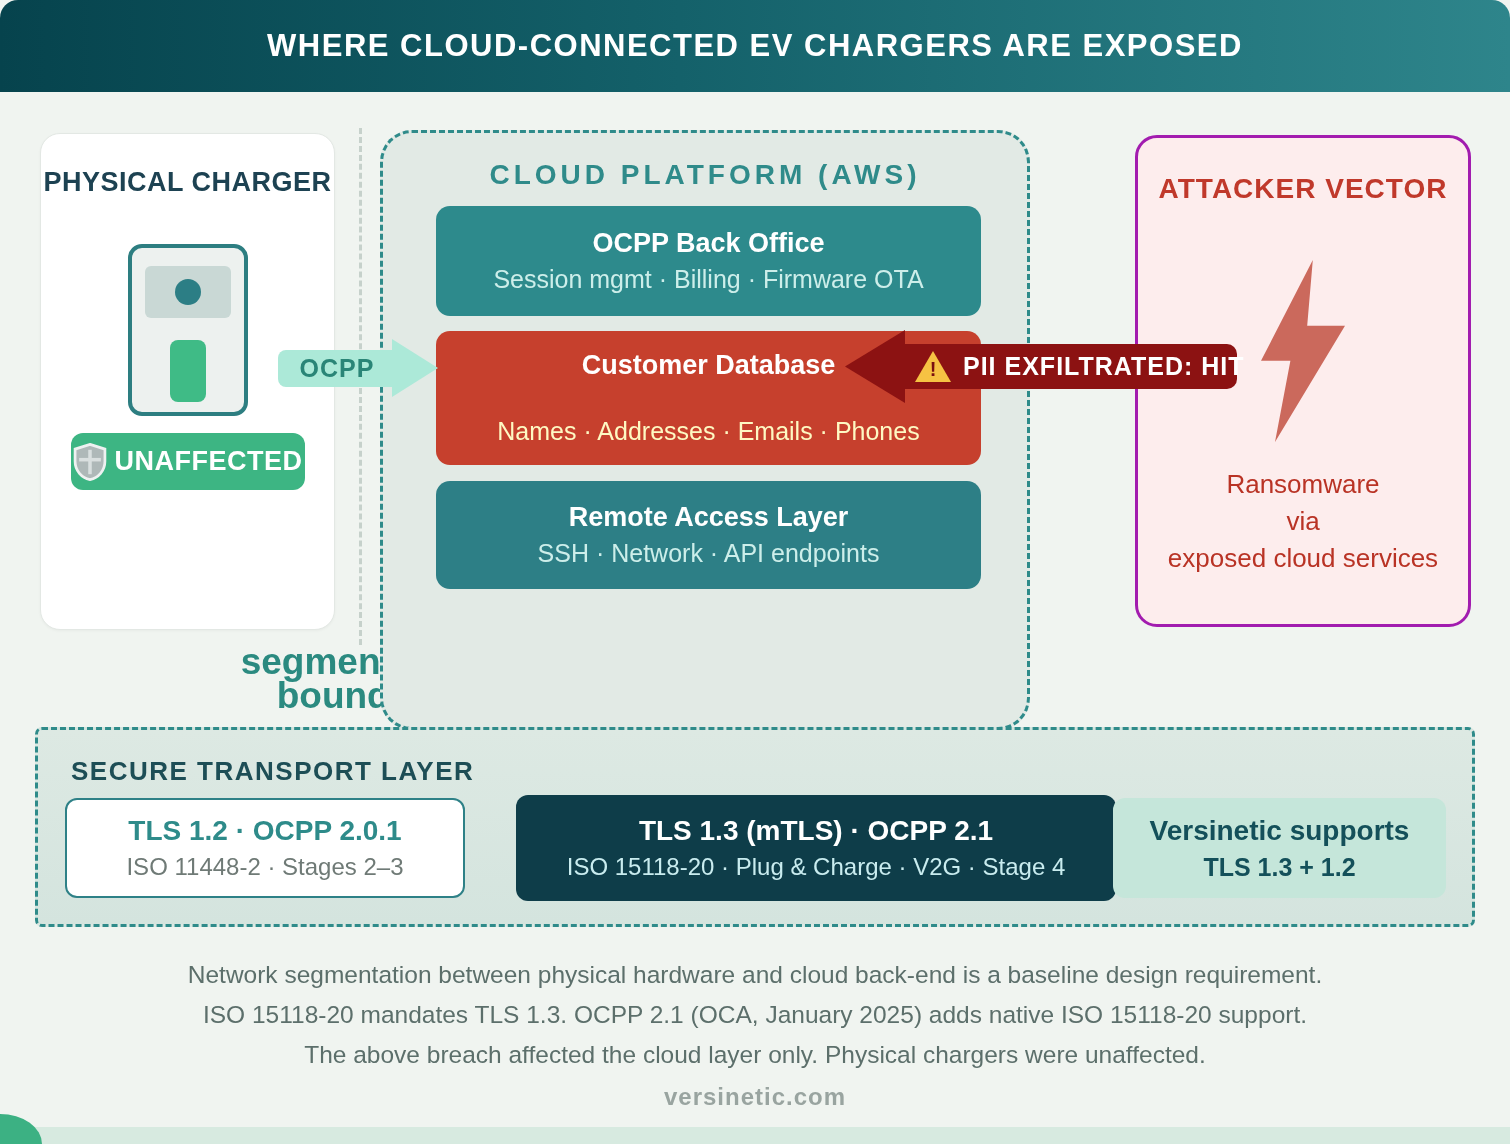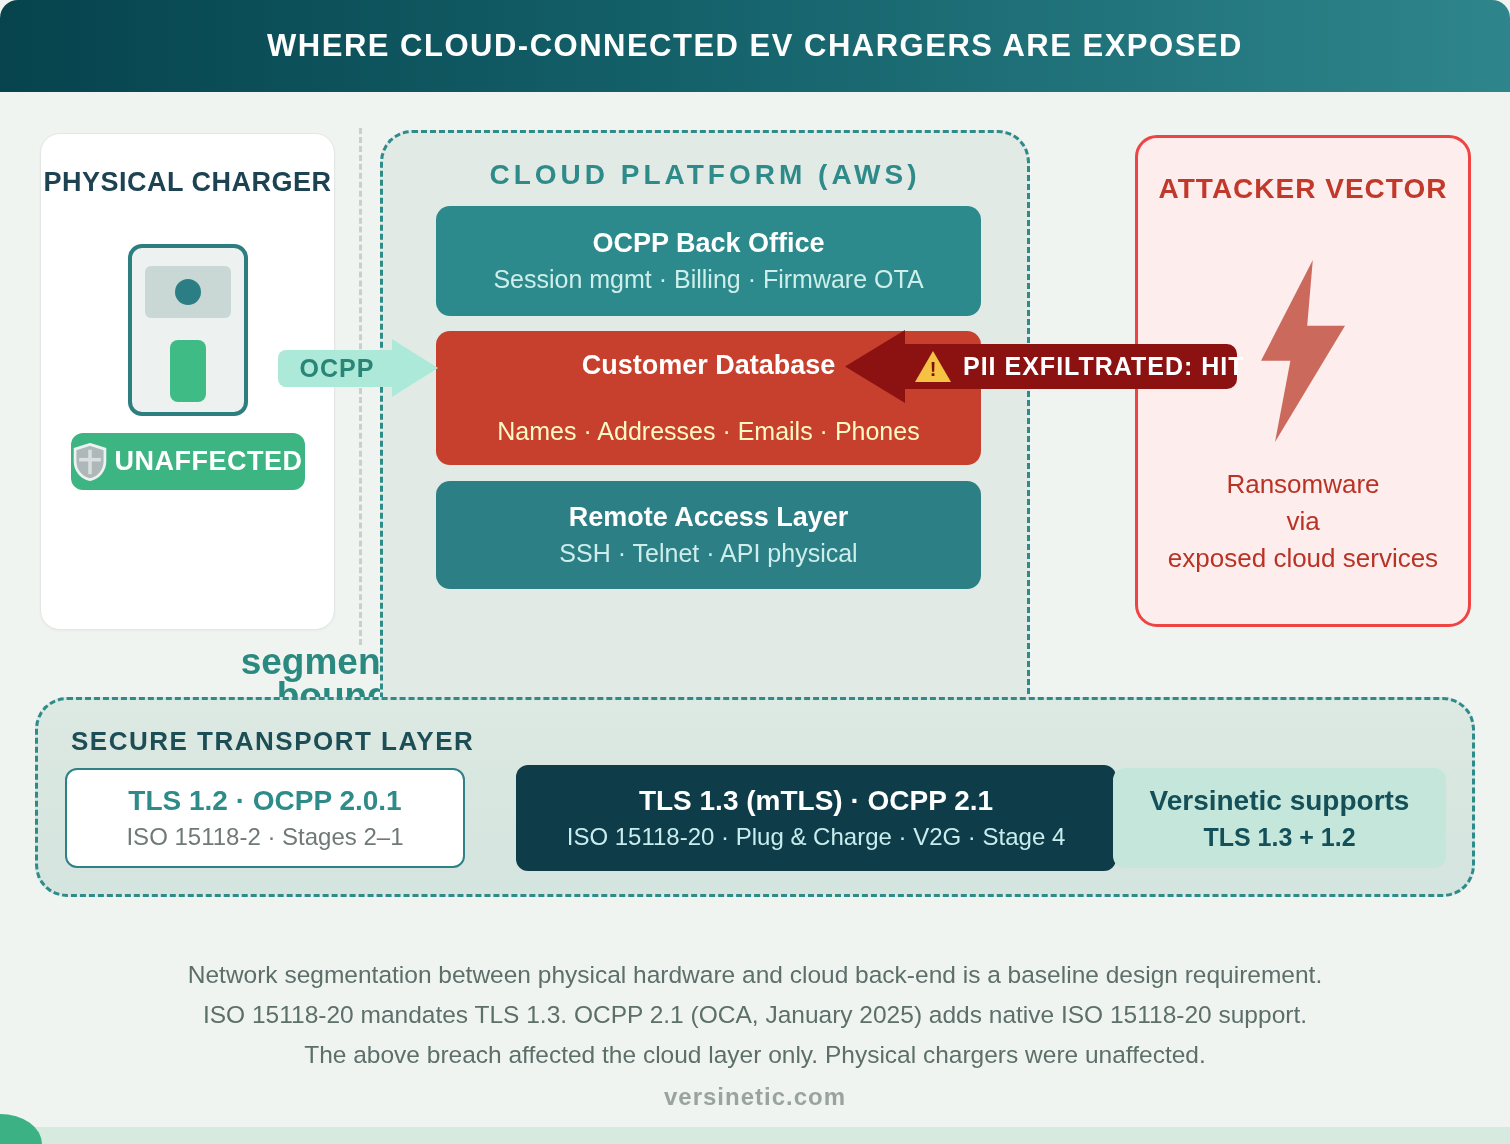--- a/index.html
+++ b/index.html
@@ -125,38 +125,38 @@
     flex: 0 0 auto;
   }
   .pii-arrow .arrow-label {
     color: #ffffff; font-size: 25px; font-weight: 700; letter-spacing: 1px;
     white-space: nowrap;
   }
 
   
   .attacker-card {
     position: absolute; left: 1135px; top: 135px; width: 336px; height: 492px;
-    background: #fdeded; border: 3px solid #ef4444; border-radius: 22px;
+    background: #fdeded; border: 3px solid #a21caf; border-radius: 22px;
   }
   .attacker-title {
     margin-top: 32px; text-align: center;
     color: #c0392b; font-size: 28px; font-weight: 700; line-height: 37px;
     letter-spacing: 1px;
   }
   .bolt-icon { position: absolute; left: 50%; top: 118px; transform: translateX(-50%); }
   .attacker-desc {
     position: absolute; left: 0; top: 328px; width: 100%;
     text-align: center; color: #b93325; font-size: 26px; line-height: 37px;
   }
 
   
   .secure-box {
-    position: absolute; left: 35px; top: 697px; width: 1440px; height: 200px;
+    position: absolute; left: 35px; top: 727px; width: 1440px; height: 200px;
     background: linear-gradient(180deg, #dde9e3, #d4e4de);
-    border: 3px dashed #2f8b8a; border-radius: 32px;
+    border: 3px dashed #2f8b8a; border-radius: 7px;
   }
   .secure-title {
     position: absolute; left: 33px; top: 26px;
     color: #1d4e56; font-size: 26px; font-weight: 700; letter-spacing: 1.5px;
   }
   .tls-card {
     position: absolute; border-radius: 12px;
     display: flex; flex-direction: column; align-items: center; justify-content: center;
     gap: 6px; text-align: center;
   }
@@ -239,21 +239,21 @@
       <div class="box-subtitle">Session mgmt · Billing · Firmware OTA</div>
     </div>
 
     <div class="stack-box box-database">
       <div class="box-title">Customer Database</div>
       <div class="box-subtitle">Names · Addresses · Emails · Phones</div>
     </div>
 
     <div class="stack-box box-remote">
       <div class="box-title">Remote Access Layer</div>
-      <div class="box-subtitle">SSH · Telnet · API physical</div>
+      <div class="box-subtitle">SSH · Network · API endpoints</div>
     </div>
   </div>
 
   <div class="ocpp-arrow">
     <div class="arrow-body">
       <span class="arrow-label">OCPP</span>
     </div>
     <div class="arrow-head"></div>
   </div>
 
@@ -277,21 +277,21 @@
       <div>via</div>
       <div>exposed cloud services</div>
     </div>
   </div>
 
   <div class="secure-box">
     <div class="secure-title">SECURE TRANSPORT LAYER</div>
 
     <div class="tls-card tls-card-white">
       <div class="tls-line1">TLS 1.2 · OCPP 2.0.1</div>
-      <div class="tls-line2">ISO 15118-2 · Stages 2–1</div>
+      <div class="tls-line2">ISO 11448-2 · Stages 2–3</div>
     </div>
 
     <div class="tls-card tls-card-dark">
       <div class="tls-line1">TLS 1.3 (mTLS) · OCPP 2.1</div>
       <div class="tls-line2">ISO 15118-20 · Plug &amp; Charge · V2G · Stage 4</div>
     </div>
 
     <div class="tls-card tls-card-mint">
       <div class="tls-line1">Versinetic supports</div>
       <div class="tls-line2">TLS 1.3 + 1.2</div>

